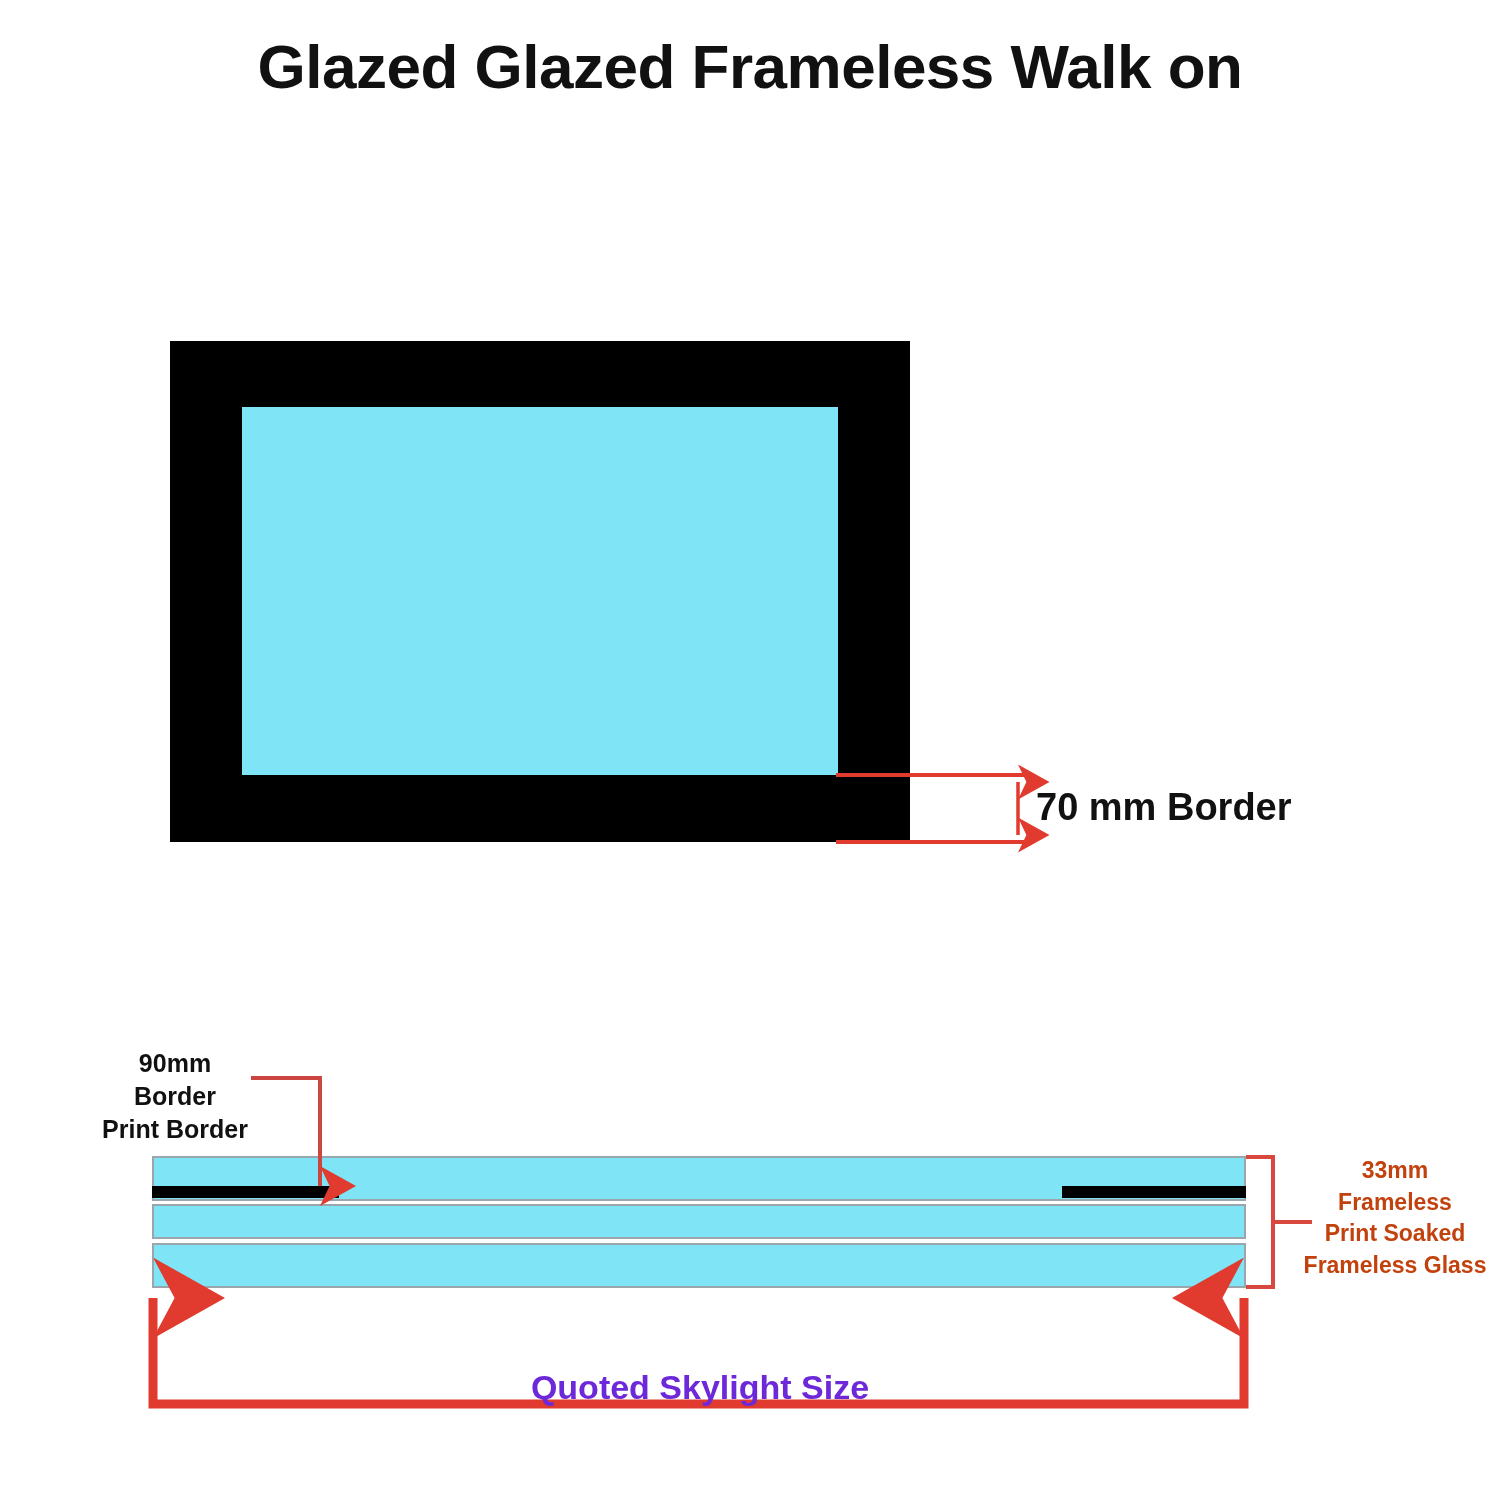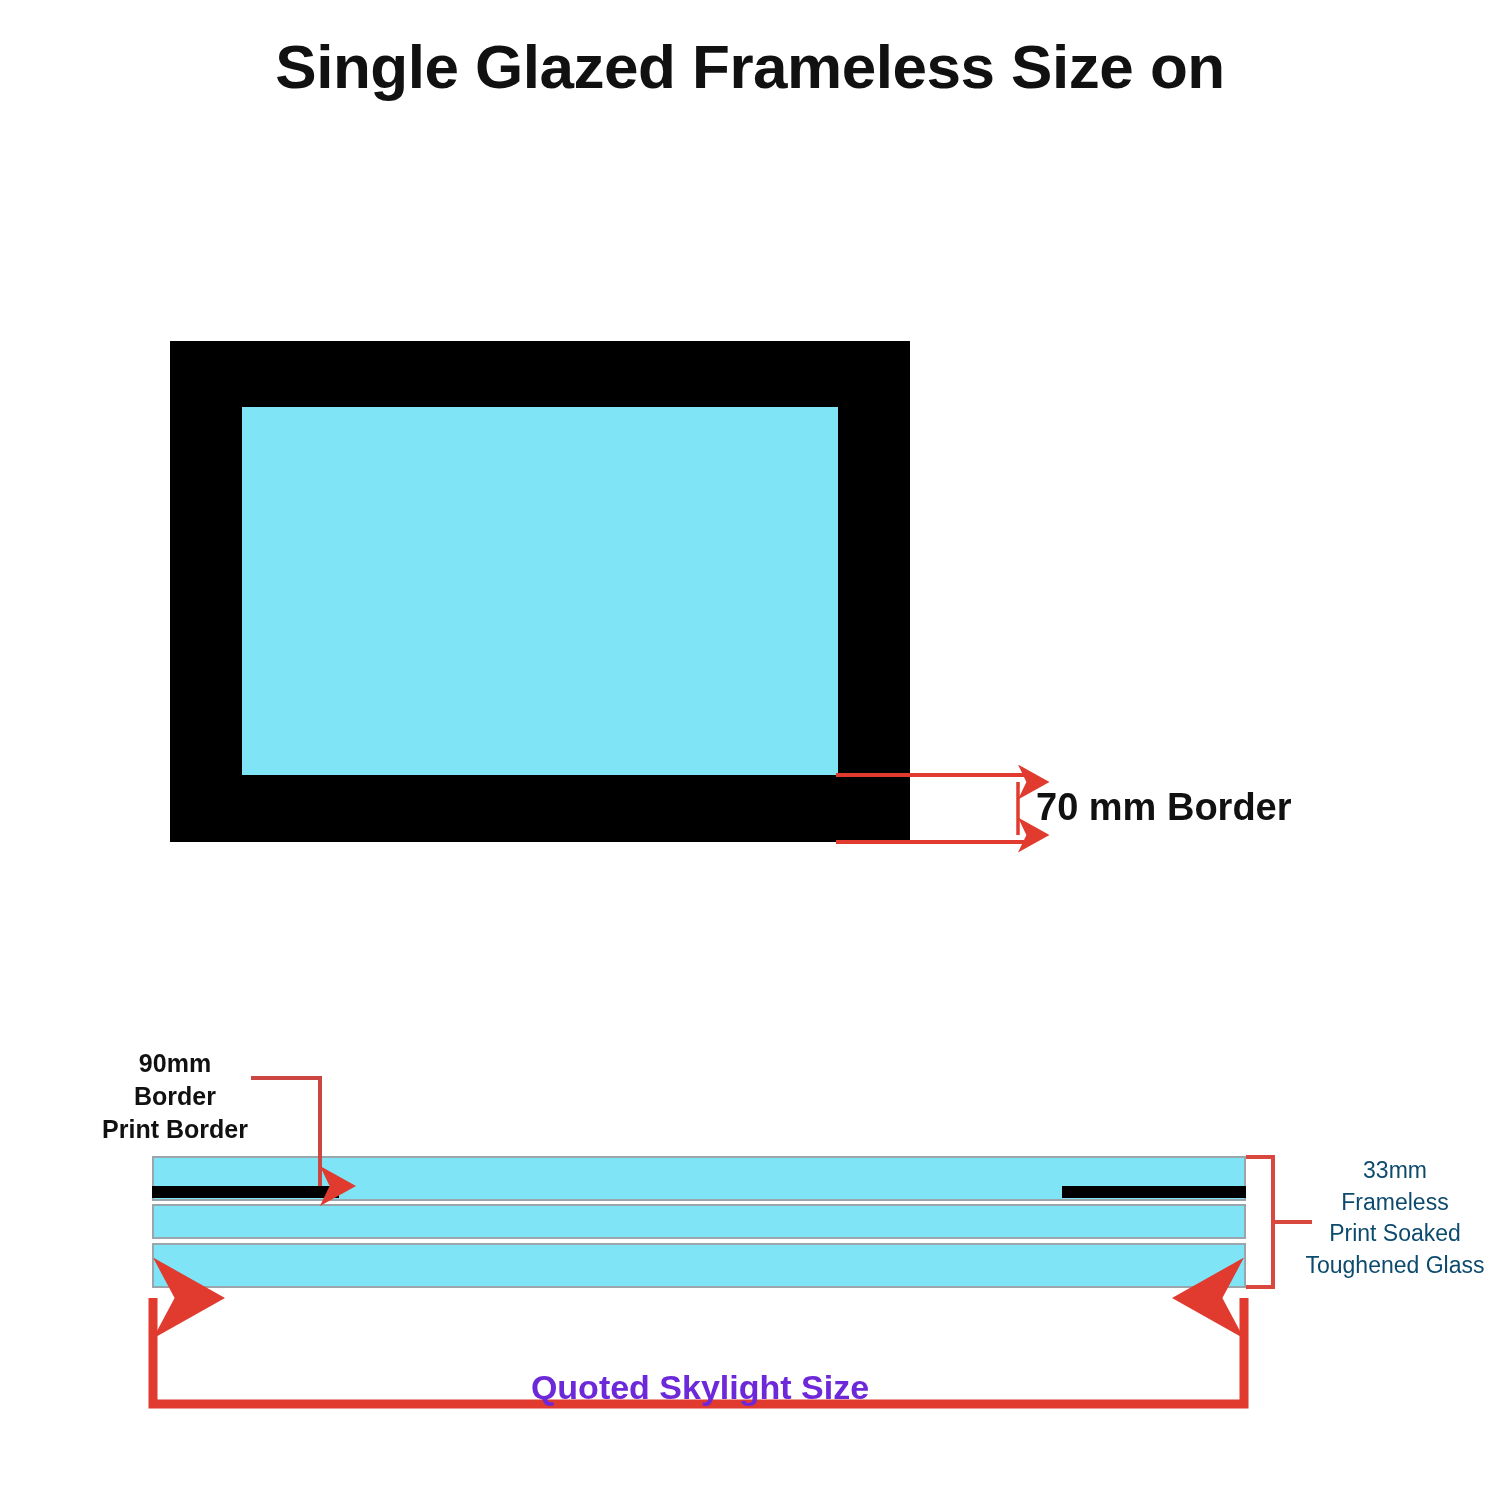--- a/index.html
+++ b/index.html
@@ -94,23 +94,23 @@
     line-height: 1.32;
     color: #111111;
   }
   .label-glassspec {
     position: absolute;
     left: 1300px;
     top: 1155px;
     width: 190px;
     text-align: center;
     font-size: 23px;
-    font-weight: 400;
+    font-weight: 700;
     line-height: 1.38;
-    color: #0c4a6e;
+    color: #c2410c;
   }
   .label-quoted {
     position: absolute;
     left: 0;
     top: 1368px;
     width: 1400px;
     text-align: center;
     font-size: 34px;
     font-weight: 700;
     color: #6d28d9;
@@ -124,21 +124,21 @@
     width: 1500px;
     height: 1500px;
     pointer-events: none;
   }
 </style>
 </head>
 <body>
 
 <div id="stage">
 
-  <div class="title">Single Glazed Frameless Size on</div>
+  <div class="title">Glazed Glazed Frameless Walk on</div>
 
   <div class="plan-frame"></div>
   <div class="plan-glass"></div>
 
   <div class="glass-layer layer-1"></div>
   <div class="glass-layer layer-2"></div>
   <div class="glass-layer layer-3"></div>
 
   <div class="print-band band-left"></div>
   <div class="print-band band-right"></div>
@@ -183,18 +183,18 @@
 
   <div class="label-screenprint">
     <div>90mm Border</div>
     <div>Print Border</div>
   </div>
 
   <div class="label-glassspec">
     <div>33mm</div>
     <div>Frameless</div>
     <div>Print Soaked</div>
-    <div>Toughened Glass</div>
+    <div>Frameless Glass</div>
   </div>
 
   <div class="label-quoted">Quoted Skylight Size</div>
 
 </div>
 
 </body></html>

